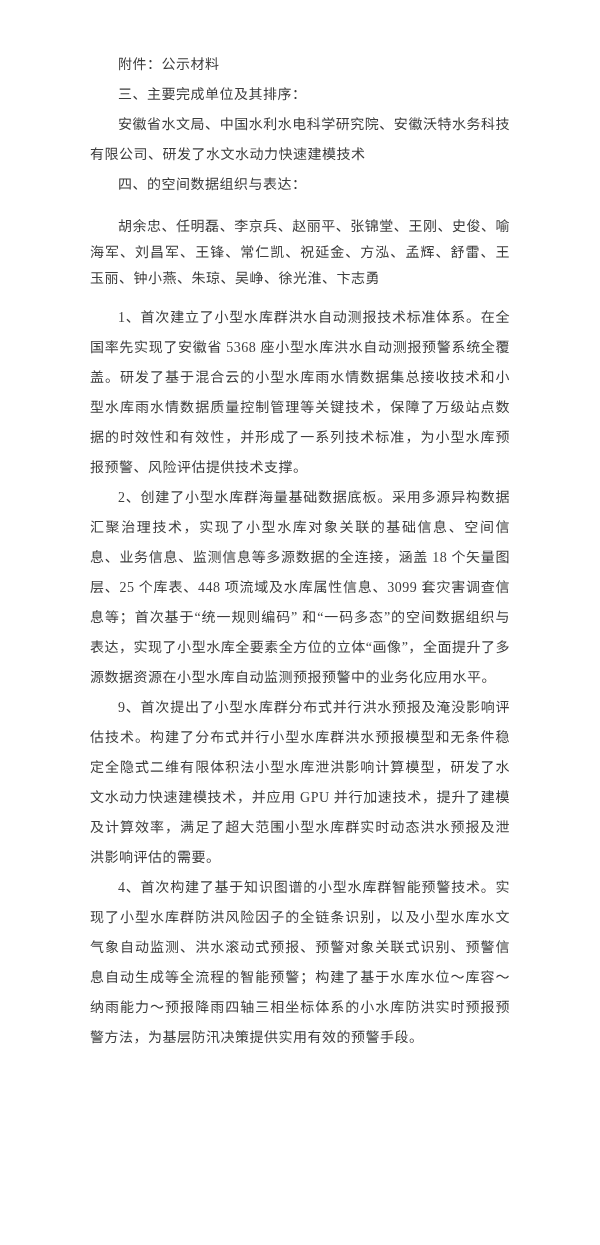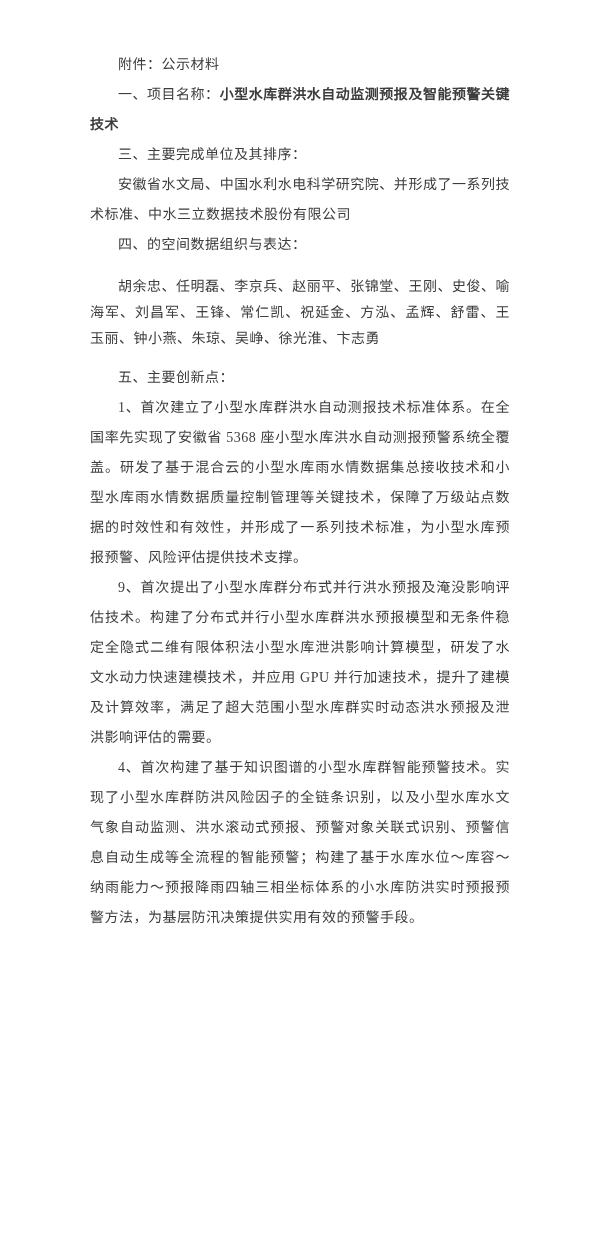--- a/index.html
+++ b/index.html
@@ -42,33 +42,32 @@
     font-weight: bold;
   }
 </style>
 </head>
 <body>
 
 <div class="page">
 
   <p class="para">附件：公示材料</p>
 
-  <p class="para"><span>一、项目名称：</span><span class="bold">小型水库群洪水自动监测预报及智能预警关键技术</span></p>
 
 
   <p class="para">三、主要完成单位及其排序：</p>
 
-  <p class="para">安徽省水文局、中国水利水电科学研究院、并形成了一系列技术标准、中水三立数据技术股份有限公司</p>
+  <p class="para">安徽省水文局、中国水利水电科学研究院、安徽沃特水务科技有限公司、研发了水文水动力快速建模技术</p>
 
   <p class="para">四、的空间数据组织与表达：</p>
 
   <p class="para names">胡余忠、任明磊、李京兵、赵丽平、张锦堂、王刚、史俊、喻海军、刘昌军、王锋、常仁凯、祝延金、方泓、孟辉、舒雷、王玉丽、钟小燕、朱琼、吴峥、徐光淮、卞志勇</p>
 
-  <p class="para">五、主要创新点：</p>
 
   <p class="para body">1、首次建立了小型水库群洪水自动测报技术标准体系。在全国率先实现了安徽省 5368 座小型水库洪水自动测报预警系统全覆盖。研发了基于混合云的小型水库雨水情数据集总接收技术和小型水库雨水情数据质量控制管理等关键技术，保障了万级站点数据的时效性和有效性，并形成了一系列技术标准，为小型水库预报预警、风险评估提供技术支撑。</p>
 
+  <p class="para body">2、创建了小型水库群海量基础数据底板。采用多源异构数据汇聚治理技术，实现了小型水库对象关联的基础信息、空间信息、业务信息、监测信息等多源数据的全连接，涵盖 18 个矢量图层、25 个库表、448 项流域及水库属性信息、3099 套灾害调查信息等；首次基于“统一规则编码” 和“一码多态”的空间数据组织与表达，实现了小型水库全要素全方位的立体“画像”，全面提升了多源数据资源在小型水库自动监测预报预警中的业务化应用水平。</p>
 
   <p class="para body">9、首次提出了小型水库群分布式并行洪水预报及淹没影响评估技术。构建了分布式并行小型水库群洪水预报模型和无条件稳定全隐式二维有限体积法小型水库泄洪影响计算模型，研发了水文水动力快速建模技术，并应用 GPU 并行加速技术，提升了建模及计算效率，满足了超大范围小型水库群实时动态洪水预报及泄洪影响评估的需要。</p>
 
   <p class="para body">4、首次构建了基于知识图谱的小型水库群智能预警技术。实现了小型水库群防洪风险因子的全链条识别，以及小型水库水文气象自动监测、洪水滚动式预报、预警对象关联式识别、预警信息自动生成等全流程的智能预警；构建了基于水库水位～库容～纳雨能力～预报降雨四轴三相坐标体系的小水库防洪实时预报预警方法，为基层防汛决策提供实用有效的预警手段。</p>
 
 </div>
 
 </body></html>

